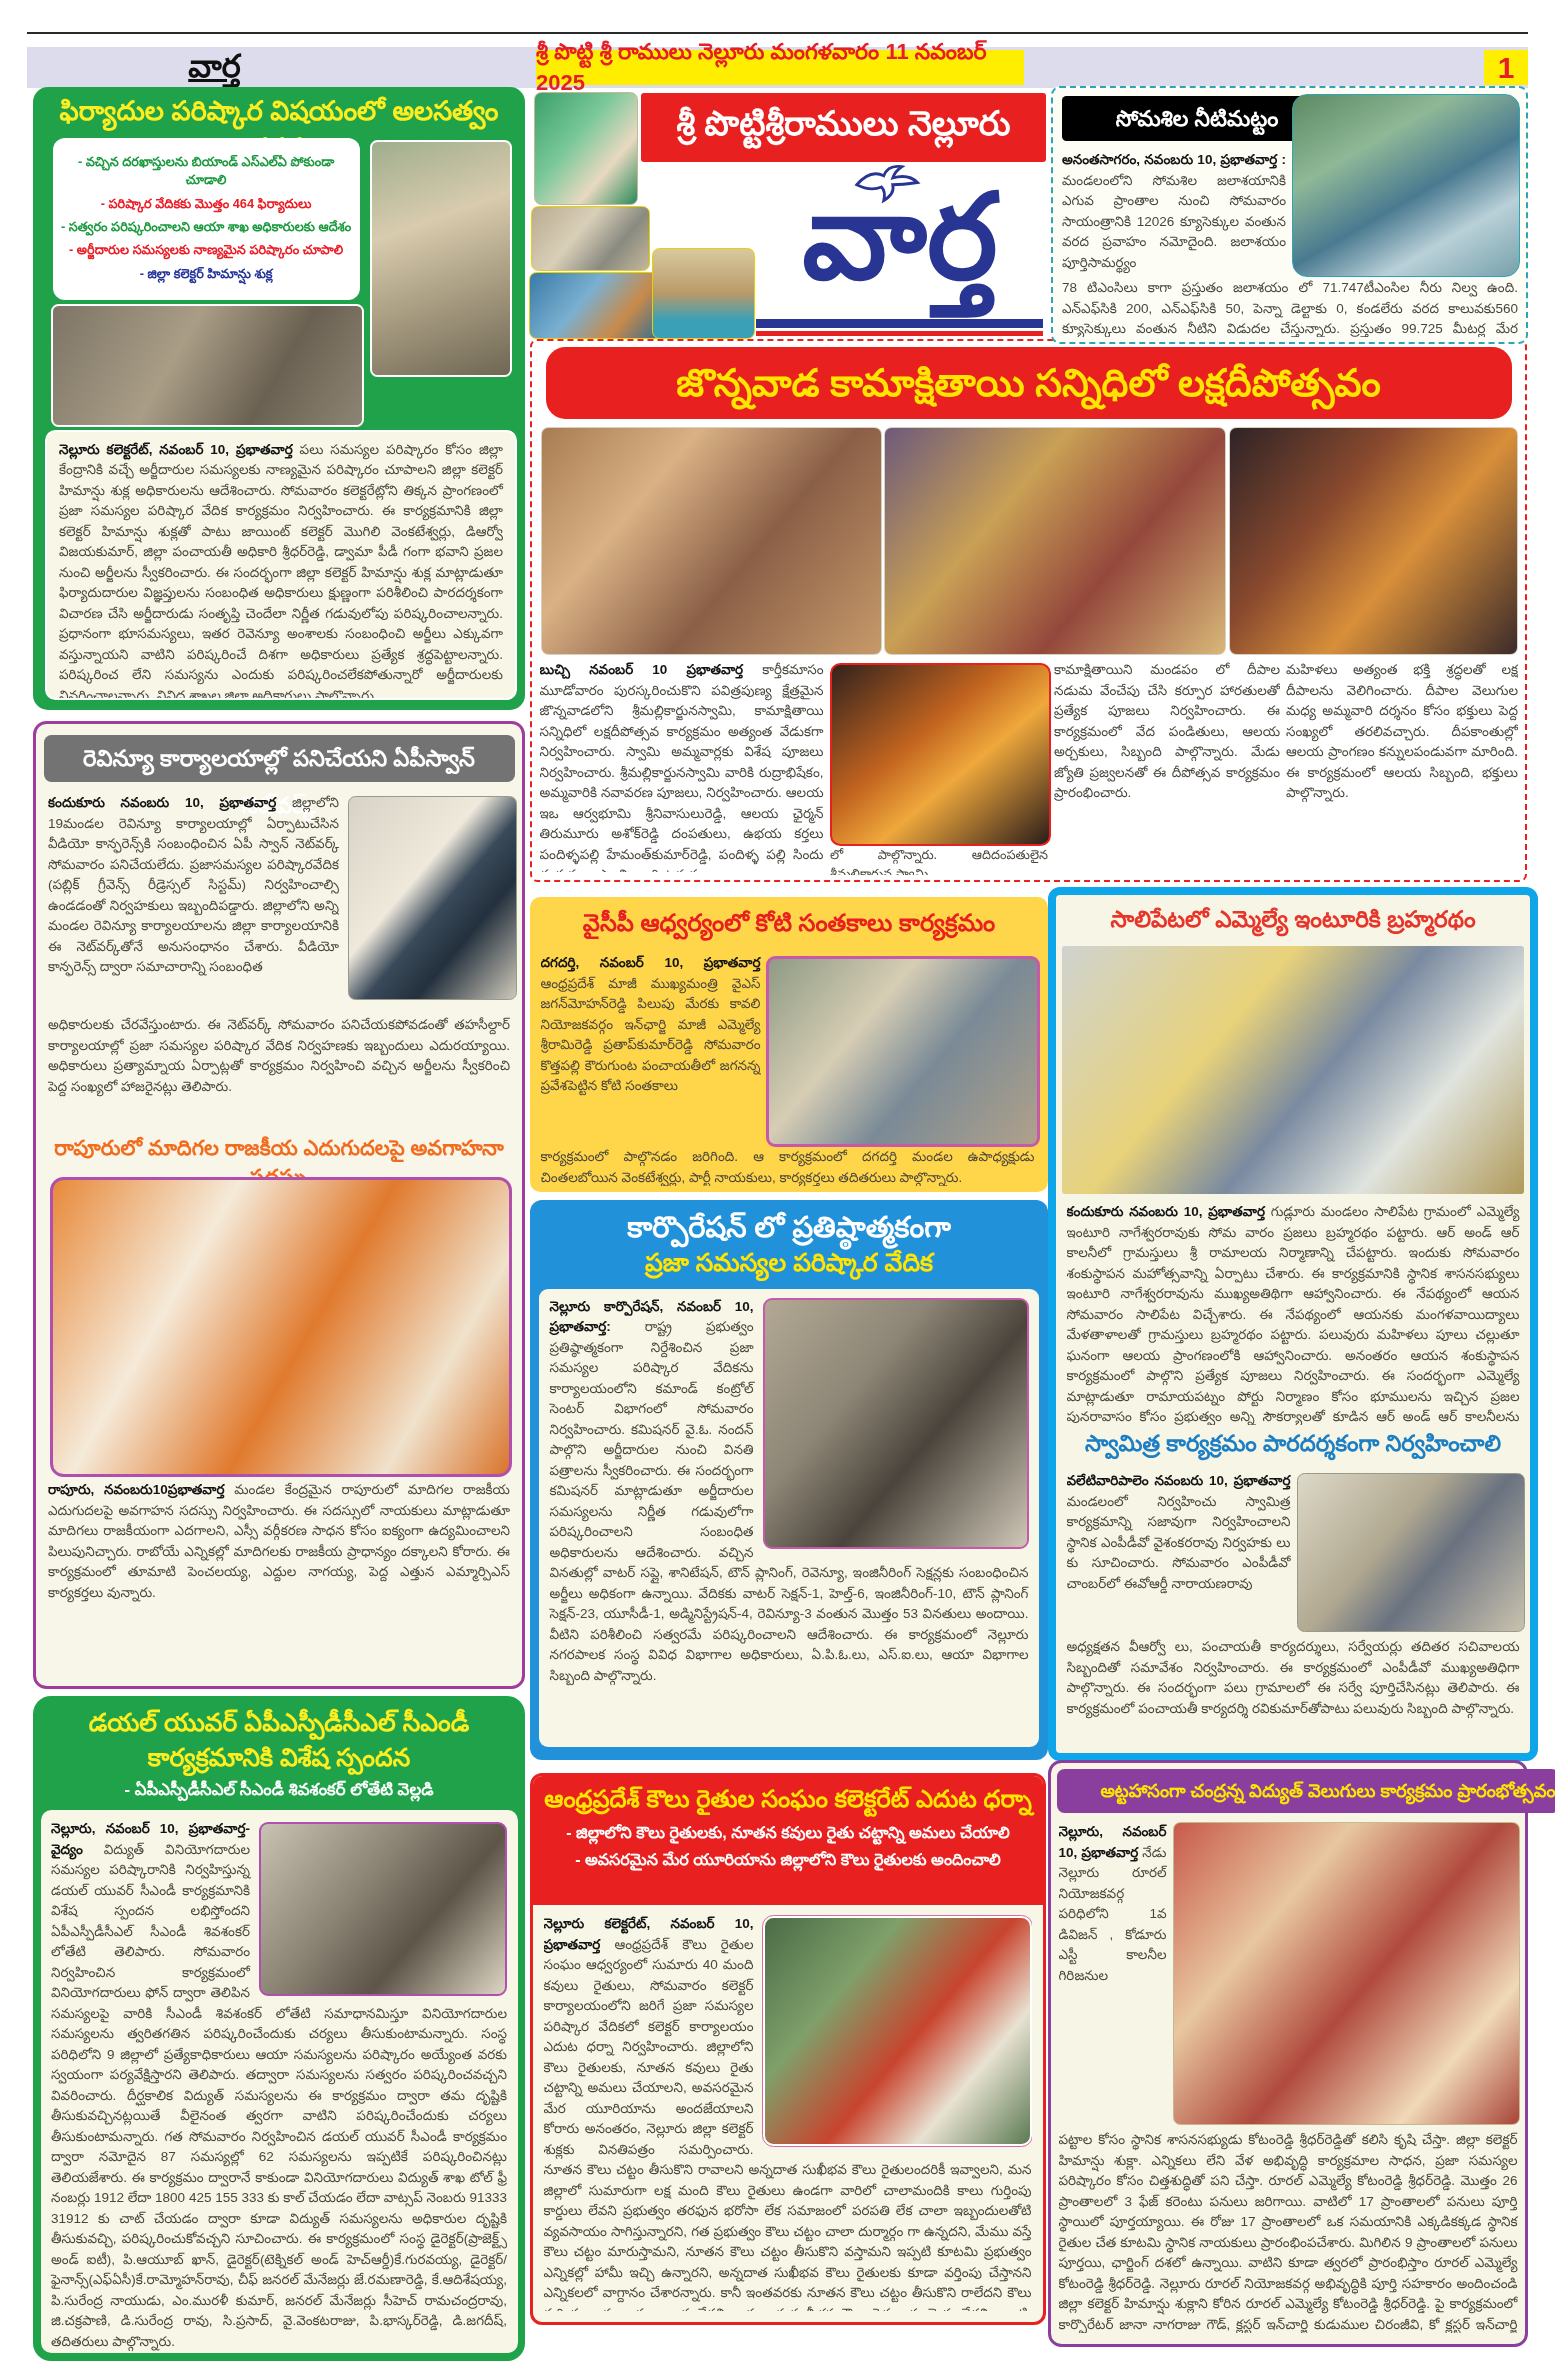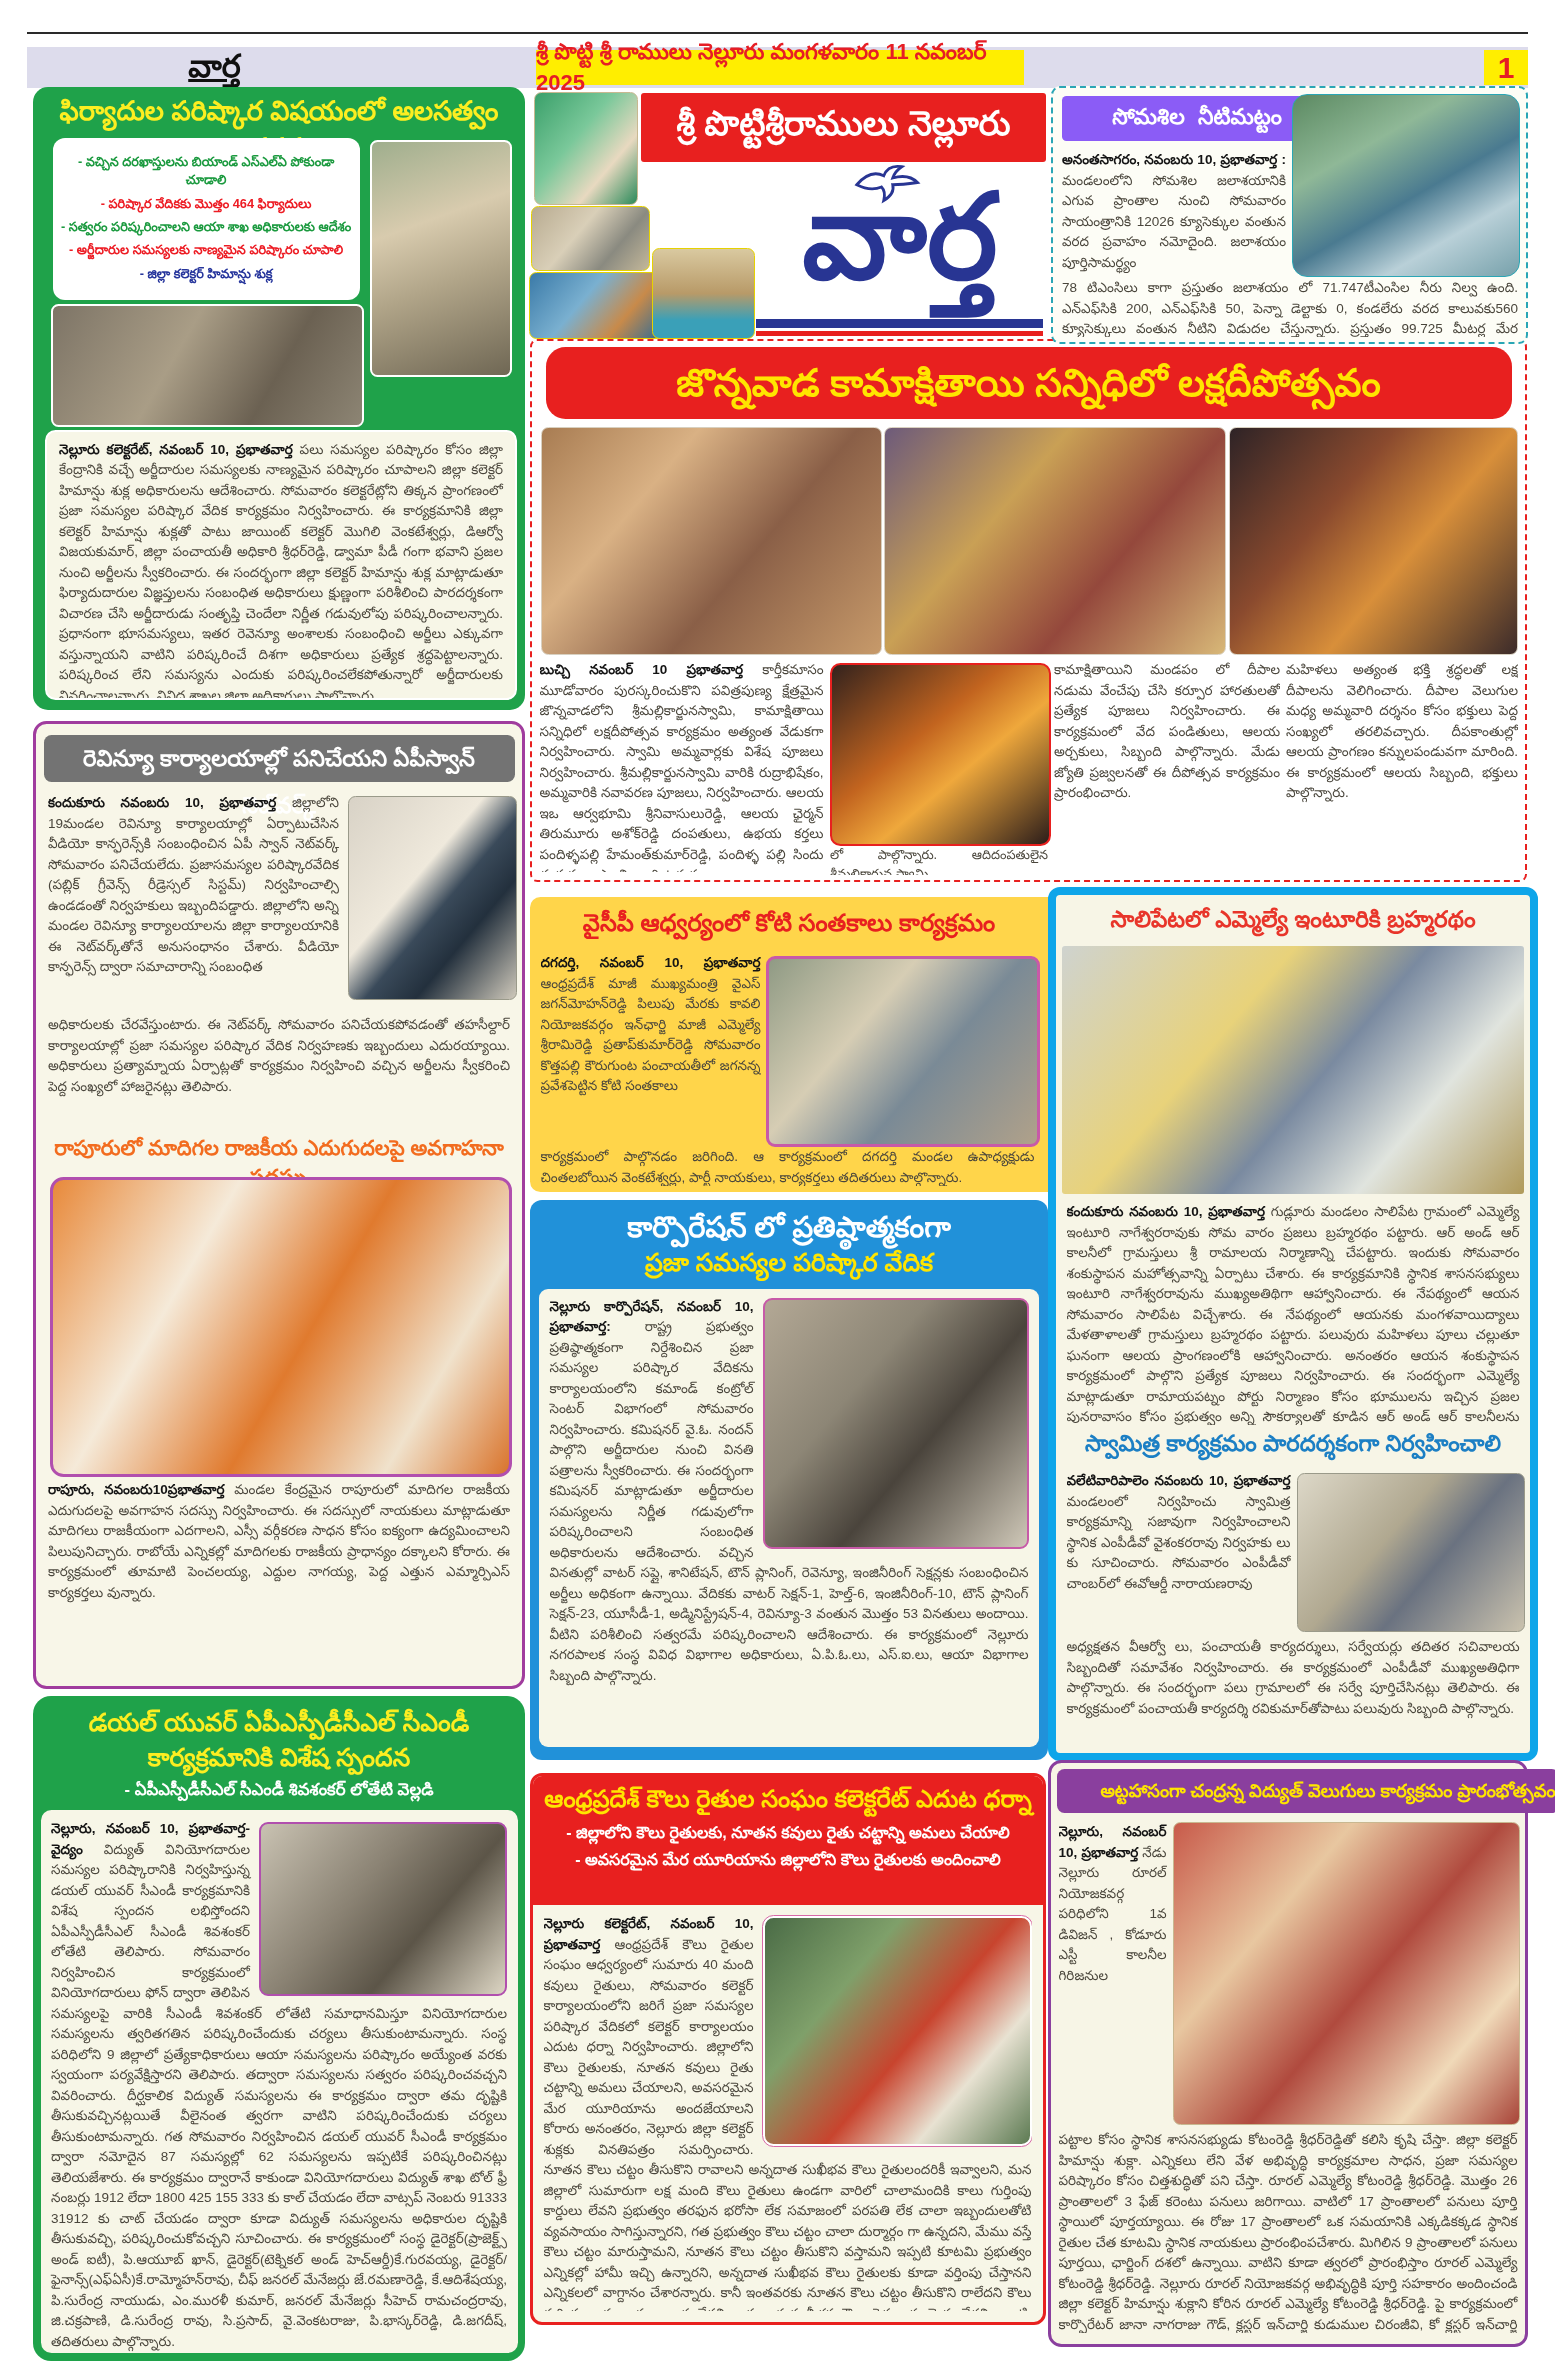--- a/index.html
+++ b/index.html
@@ -92,21 +92,21 @@
   .jv-p1{left:9px;top:86px;width:339px;height:226px;border:1.5px solid #d8d0c0;}
   .jv-p2{left:352px;top:86px;width:340px;height:226px;border:1.5px solid #d8d0c0;}
   .jv-p3{left:697px;top:86px;width:287px;height:226px;border:1.5px solid #d8d0c0;}
   .jv-c1{left:7.5px;top:319px;width:284px;height:212px;}
   .jv-photo4{left:298px;top:322px;width:217px;height:179px;border:2.3px solid #e8201f;border-radius:10.5px;}
   .jv-c2{left:298px;top:504px;width:218px;height:30px;font-size:12.8px;}
   .jv-c3{left:522px;top:319px;width:226px;height:212px;}
   .jv-c4{left:754px;top:319px;width:232px;height:212px;}
 
   
-  .art-ys{left:530px;top:897px;width:518px;height:295px;background:#ffd54a;border-radius:10.5px;padding-left:28px;}
+  .art-ys{left:530px;top:897px;width:518px;height:295px;background:#ffd54a;border-radius:10.5px;}
   .ys-head{left:0;top:12px;width:518px;color:#e8201f;font-size:24px;font-weight:bold;text-align:center;}
   .ys-left{left:10.5px;top:56px;width:220px;height:190px;}
   .ys-photo{left:236px;top:59px;width:268px;height:185px;border:3px solid #c75aa8;border-radius:9px;}
   .ys-bottom{left:10.5px;top:250px;width:494px;height:39px;}
 
   
   .art-corp{left:530px;top:1200px;width:518px;height:560px;background:#2191d9;border-radius:12px;}
   .corp-h1{left:0;top:10.5px;width:518px;color:#ffffff;font-size:29px;font-weight:bold;text-align:center;}
   .corp-h2{left:0;top:48px;width:518px;color:#ffe500;font-size:25px;font-weight:bold;text-align:center;}
   .corp-body{left:9px;top:89px;width:479px;height:443px;background:#f7f6e7;border-radius:9px;padding:7.5px 10.5px;}
@@ -115,22 +115,22 @@
   
   .art-kr{left:530px;top:1773px;width:510px;height:546px;border:3.8px solid #e8201f;border-radius:12px;background:#f7f6e7;overflow:hidden;}
   .kr-top{left:0;top:0;width:510px;height:129px;background:#e8201f;}
   .kr-head{left:0;top:9px;width:510px;color:#ffe500;font-size:24px;font-weight:bold;text-align:center;}
   .kr-sub{left:0;width:510px;color:#ffffff;font-size:16px;font-weight:bold;text-align:center;}
   .kr-body{left:10.5px;top:138px;width:488px;height:397px;}
   .kr-photo{float:right;width:265px;height:226px;margin:1.5px 0 6px 9px;border:2.3px solid #ffffff;border-radius:10.5px;outline:1.5px solid #d86aa8;}
 
   
   .art-som{left:1051px;top:86px;width:473px;height:254px;border:2.3px dashed #2aa6b5;border-radius:9px;background:#fdfdf6;}
-  .som-head{left:9px;top:7.5px;width:270px;height:45px;background:#8b5cf6;color:#ffffff;font-size:22px;
-            font-weight:bold;text-align:center;line-height:45px;border-radius:4.5px;font-family:Liberation Mono, monospace;}
+  .som-head{left:9px;top:7.5px;width:270px;height:45px;background:#000000;color:#ffffff;font-size:22px;
+            font-weight:bold;text-align:center;line-height:45px;border-radius:4.5px;}
   .som-photo{left:239px;top:6px;width:226px;height:181px;border:1.5px solid #2aa6b5;border-radius:15px;}
   .som-t1{left:9px;top:62px;width:224px;height:125px;}
   .som-t2{left:9px;top:190px;width:456px;height:59px;}
 
   
   .art-green{left:1048px;top:887px;width:474px;height:858px;border:8px solid #0ea5e9;border-radius:12px;background:#f7f5e6;}
   .mla-head{left:0;top:10.5px;width:474px;color:#e8352a;font-size:23px;font-weight:bold;text-align:center;}
   .mla-photo{left:6px;top:51px;width:462px;height:248px;border-radius:3px;}
   .mla-body{left:10.5px;top:307px;width:453px;height:223px;}
   .sv-head{left:0;top:536px;width:474px;color:#1c7fc4;font-size:22.6px;font-weight:bold;text-align:center;}

